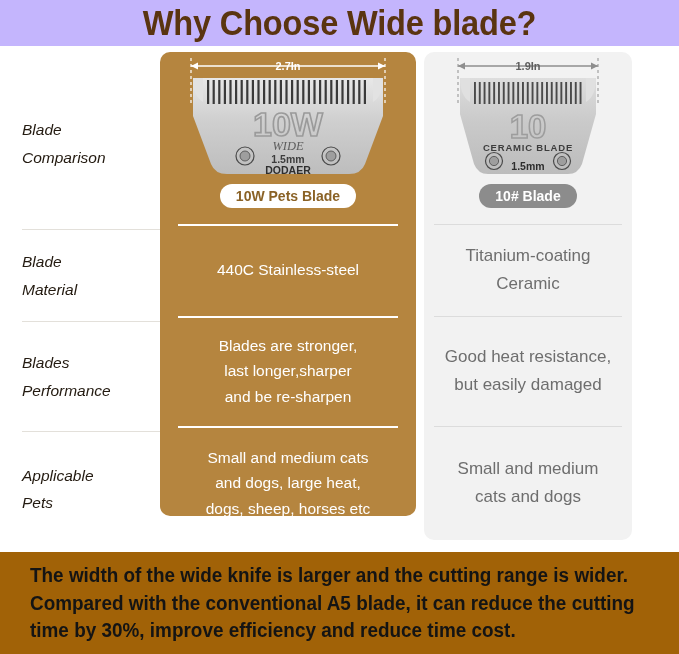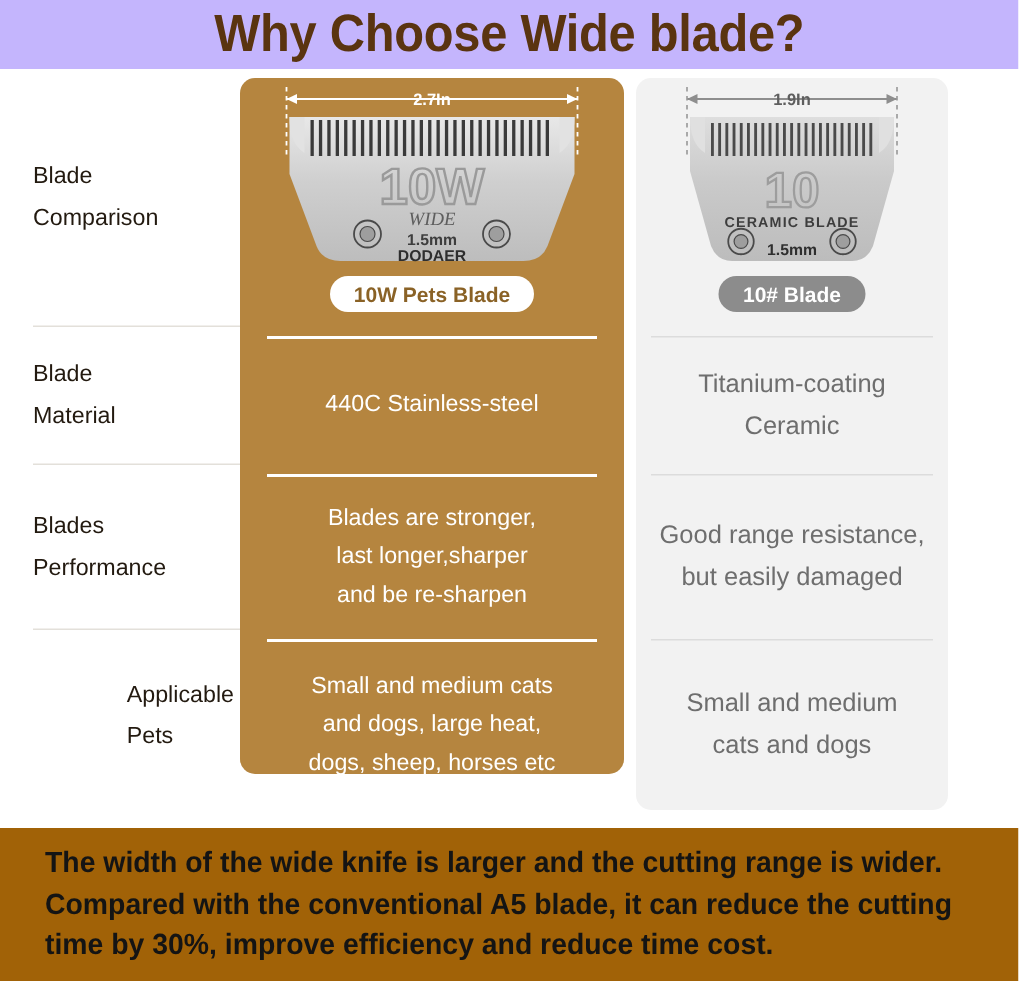--- a/index.html
+++ b/index.html
@@ -39,22 +39,23 @@
     height: 500px;
   }
 
   .col {
     position: absolute;
     top: 0;
   }
   #label-col {
     left: 22px;
     width: 138px;
-    top: 0;
+    top: 12px;
     height: 500px;
+    font-style: italic;
   }
   #wide-col {
     left: 160px;
     width: 256px;
     top: 6px;
     height: 464px;
     background: #b5853f;
     border-radius: 10px;
   }
   #std-col {
@@ -63,21 +64,21 @@
     top: 6px;
     height: 488px;
     background: #f2f2f2;
     border-radius: 10px;
   }
 
   
   .row-h0 { height: 172px; }
   .row-h1 { height: 92px; }
   .row-h2 { height: 110px; }
-  .row-h3 { height: 114px; justify-content: flex-end; }
+  .row-h3 { height: 114px; }
 
   
   .label-row {
     display: flex;
     align-items: center;
     box-sizing: border-box;
     border-bottom: 1px solid #e3e0da;
     padding-right: 4px;
   }
   .label-row:last-child { border-bottom: none; }
@@ -364,21 +365,21 @@
       </svg>
       <div class="pill pill-std">10# Blade</div>
     </div>
 
     <div class="std-row row-h1">
       <div class="std-text">Titanium-coating</div>
       <div class="std-text">Ceramic</div>
     </div>
 
     <div class="std-row row-h2">
-      <div class="std-text">Good range resistance,</div>
+      <div class="std-text">Good heat resistance,</div>
       <div class="std-text">but easily damaged</div>
     </div>
 
     <div class="std-row row-h3">
       <div class="std-text">Small and medium</div>
       <div class="std-text">cats and dogs</div>
     </div>
   </div>
 
 </div>

